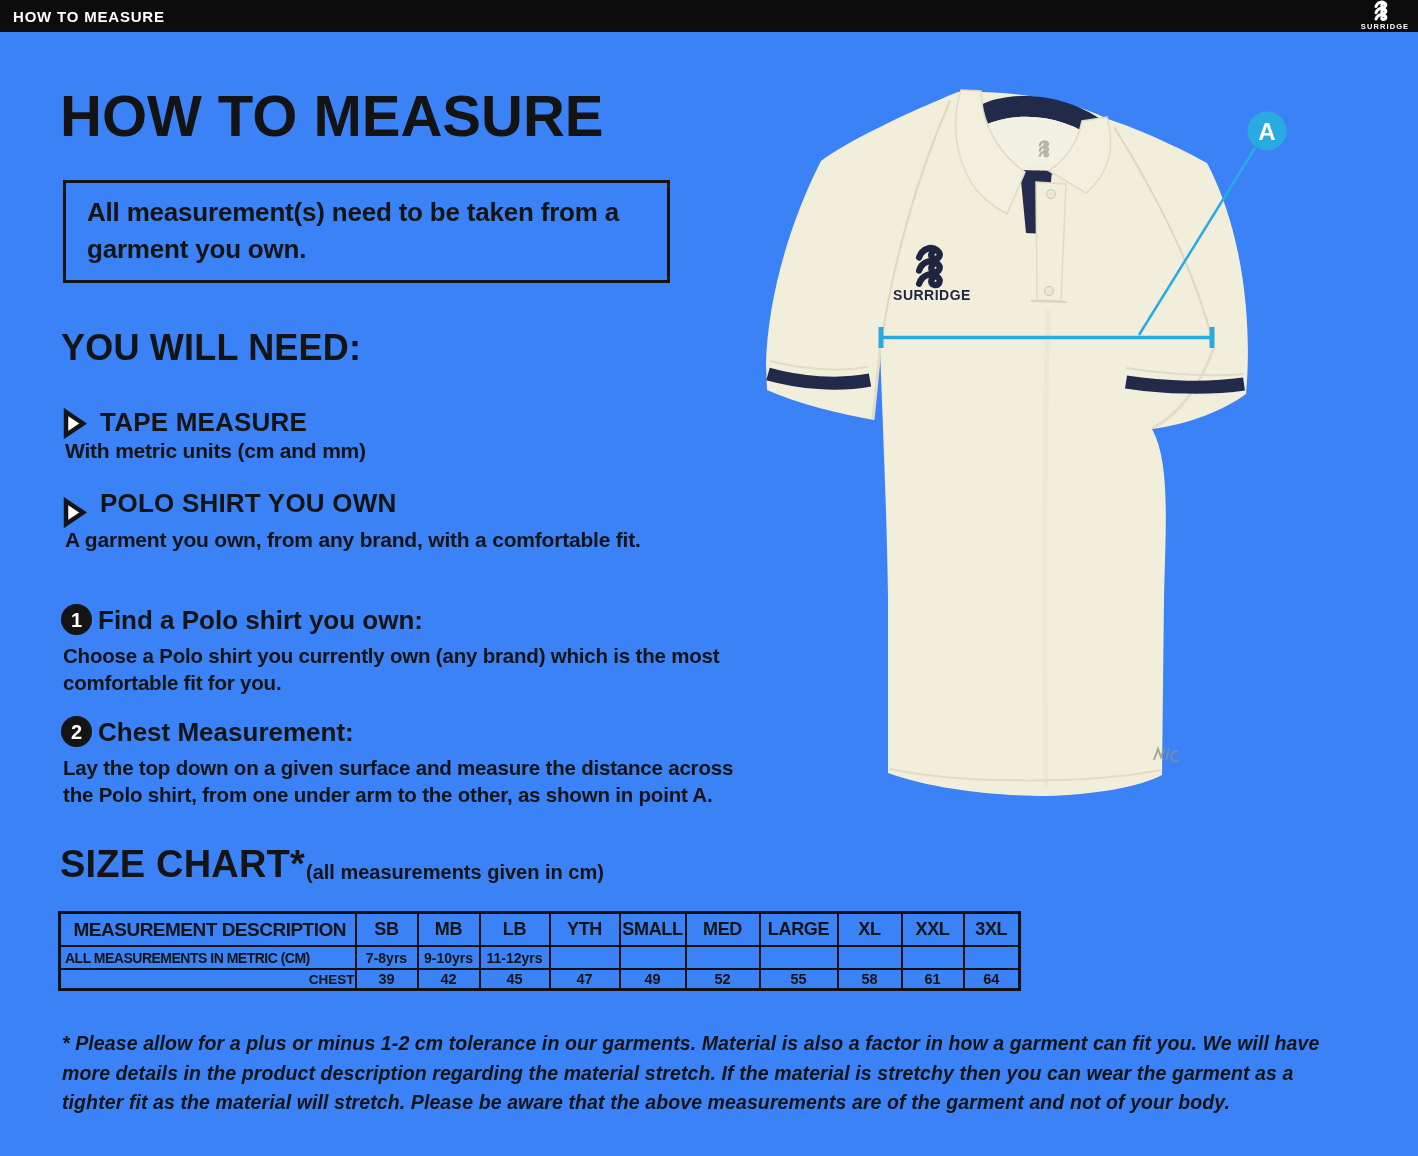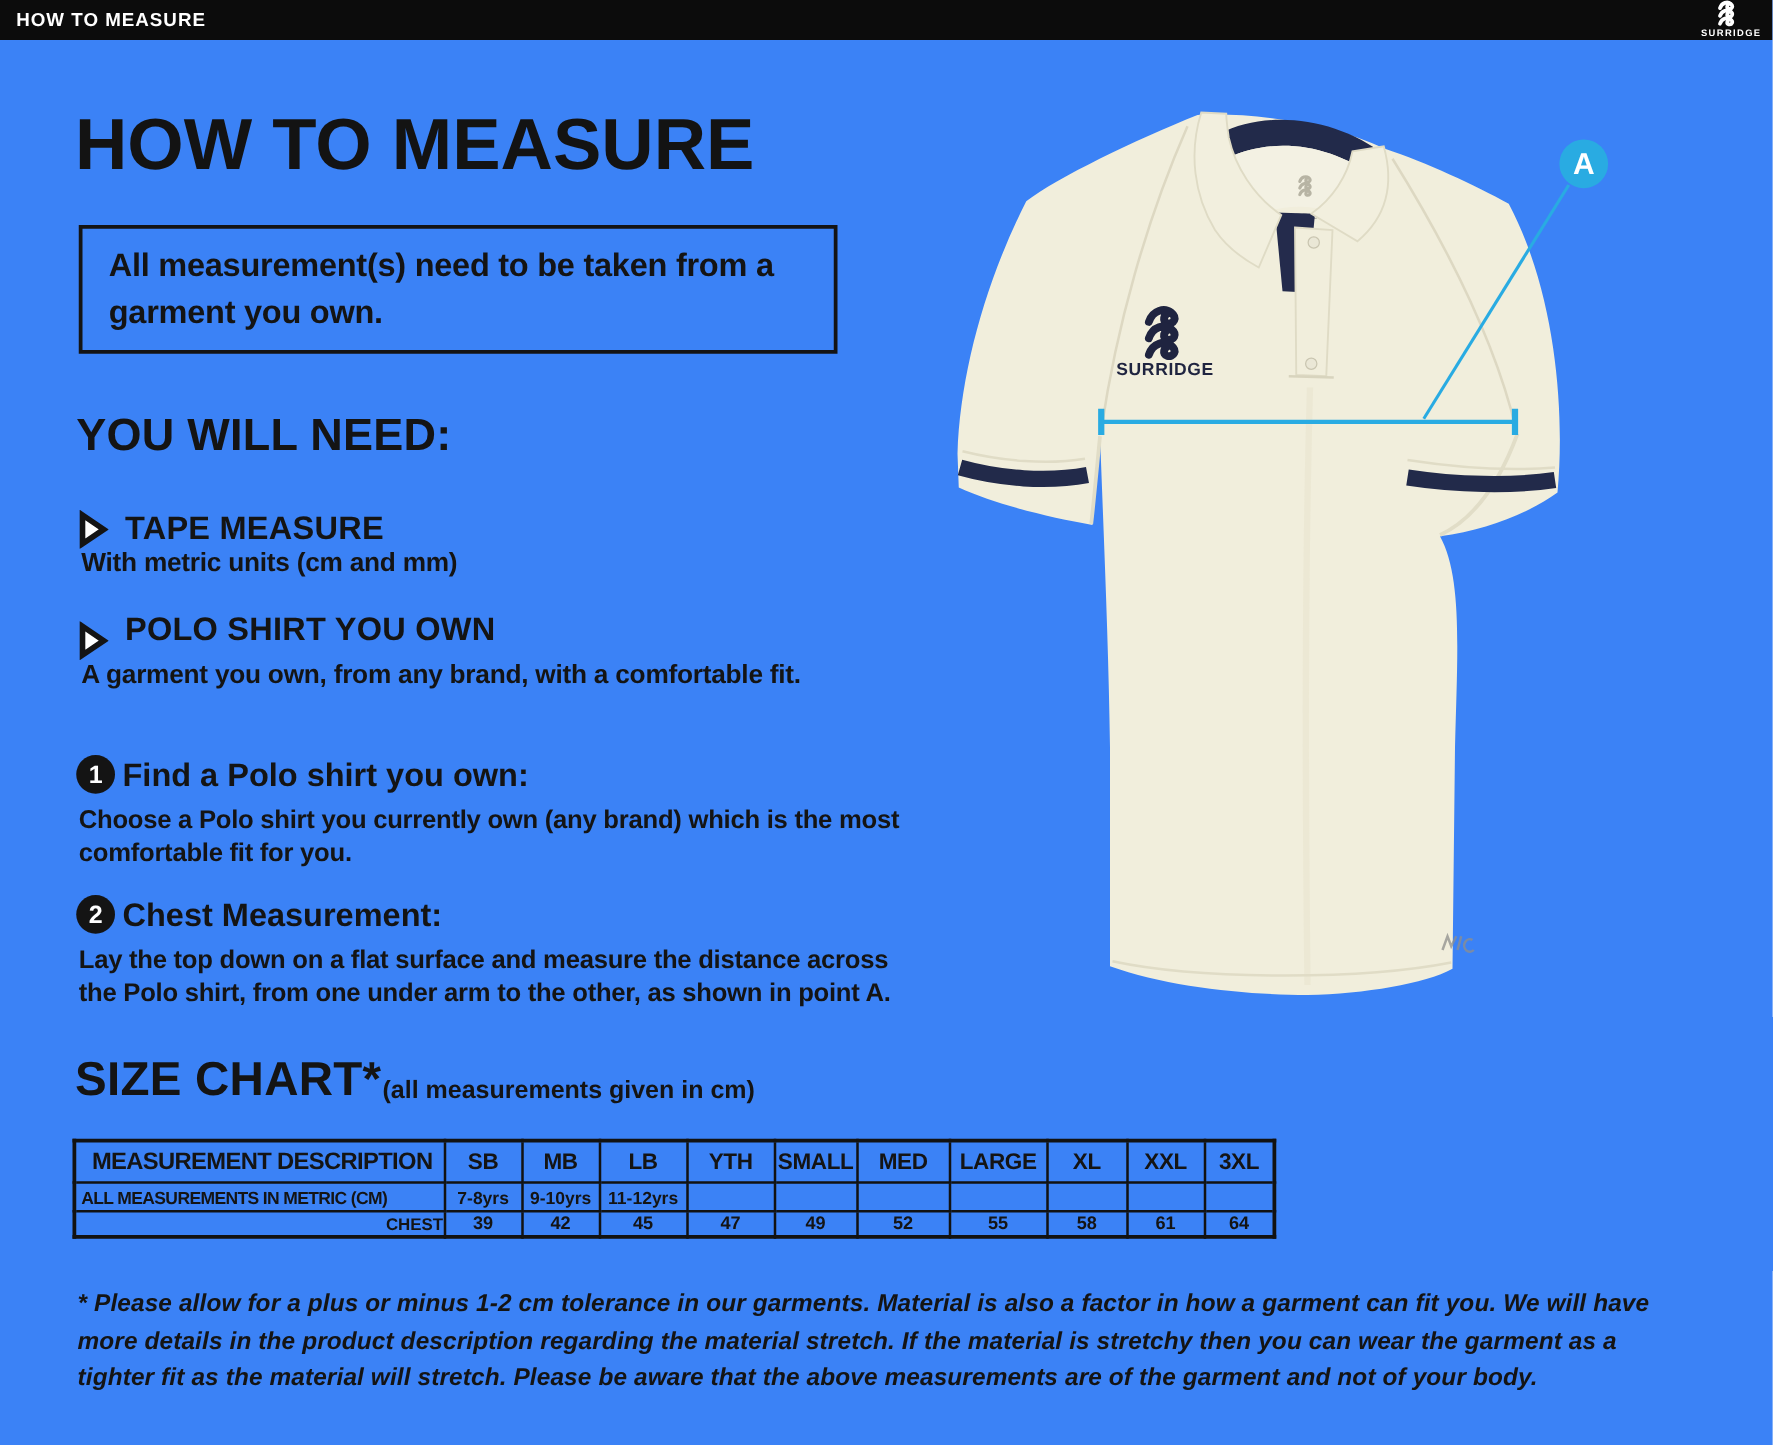--- a/index.html
+++ b/index.html
@@ -101,21 +101,21 @@
   <div class="abs item-label i2-label">POLO SHIRT YOU OWN</div>
   <div class="abs item-desc i2-desc">A garment you own, from any brand, with a comfortable fit.</div>
 
   <div class="abs step-circle s1-circle">1</div>
   <div class="abs step-title s1-title">Find a Polo shirt you own:</div>
   <div class="abs step-desc s1-desc">Choose a Polo shirt you currently own (any brand) which is the most
 comfortable fit for you.</div>
 
   <div class="abs step-circle s2-circle">2</div>
   <div class="abs step-title s2-title">Chest Measurement:</div>
-  <div class="abs step-desc s2-desc">Lay the top down on a flat surface and measure the distance across
+  <div class="abs step-desc s2-desc">Lay the top down on a given surface and measure the distance across
 the Polo shirt, from one under arm to the other, as shown in point A.</div>
 
   <div class="abs sc-heading">SIZE CHART*</div>
   <div class="abs sc-sub">(all measurements given in cm)</div>
 
   <table class="abs size-table">
     <colgroup>
       <col style="width:296px">
         <col style="width:62px">
         <col style="width:62px">

